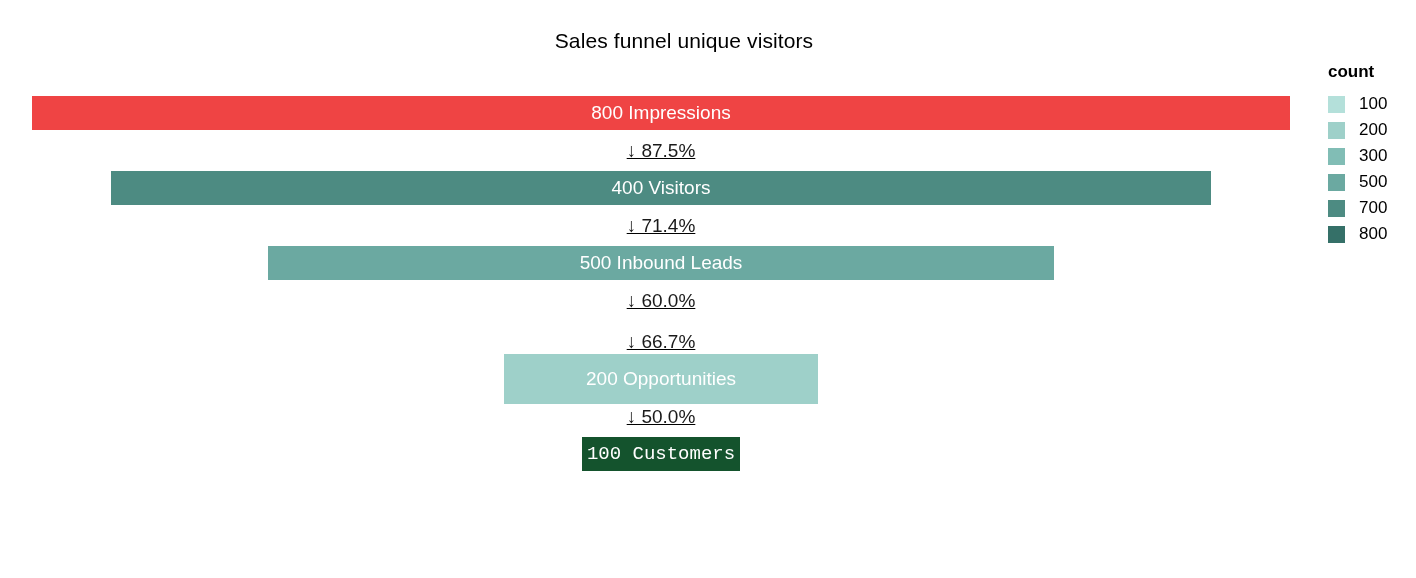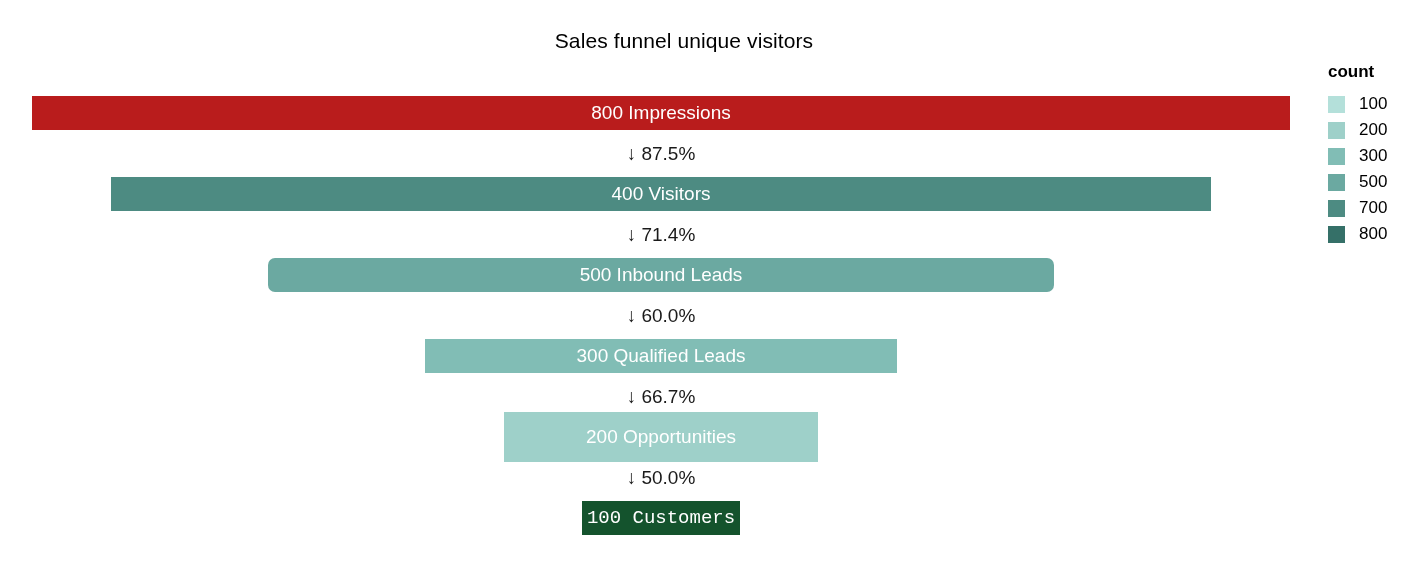--- a/index.html
+++ b/index.html
@@ -78,24 +78,25 @@
     top: 50%;
     transform: translate(-50%, -50%);
     white-space: nowrap;
     font-size: 19px;
     color: #ffffff;
     line-height: 22px;
   }
 
   .funnel-drop-row {
     width: 100%;
-    height: 47px;
+    height: 41px;
     display: flex;
     align-items: center;
     justify-content: center;
+    text-decoration: underline;
   }
 
   .funnel-drop-label {
     font-size: 19px;
     color: #1a1a1a;
     white-space: nowrap;
     line-height: 22px;
   }
 
   
@@ -141,47 +142,42 @@
 </head>
 <body>
 
 <div class="chart-root">
 
   <div class="chart-title">Sales funnel unique visitors</div>
 
   <div class="plot-area">
     <div class="funnel-stack" id="funnel-stack">
         <div class="funnel-bar-row">
-          <div class="funnel-bar" style="width: 1258px; height: 34px; background: #b91c1c;">
+          <div class="funnel-bar" style="width: 1258px; height: 34px; background: #ef4444;">
             <span class="funnel-bar-label" style="color: rgb(255, 255, 255);">800 Impressions</span>
           </div>
         </div>
         <div class="funnel-drop-row">
           <span class="funnel-drop-label" style="color: rgb(26, 26, 26);">↓ 87.5%</span>
         </div>
         <div class="funnel-bar-row">
           <div class="funnel-bar" style="width: 1100.75px; height: 34px; background: rgb(77, 139, 130);">
             <span class="funnel-bar-label" style="color: rgb(255, 255, 255);">400 Visitors</span>
           </div>
         </div>
         <div class="funnel-drop-row">
           <span class="funnel-drop-label" style="color: rgb(26, 26, 26);">↓ 71.4%</span>
         </div>
         <div class="funnel-bar-row">
-          <div class="funnel-bar" style="width: 786.25px; height: 34px; background: rgb(107, 169, 161); border-radius: 7px;">
+          <div class="funnel-bar" style="width: 786.25px; height: 34px; background: rgb(107, 169, 161);">
             <span class="funnel-bar-label" style="color: rgb(255, 255, 255);">500 Inbound Leads</span>
           </div>
         </div>
         <div class="funnel-drop-row">
           <span class="funnel-drop-label" style="color: rgb(26, 26, 26);">↓ 60.0%</span>
-        </div>
-        <div class="funnel-bar-row">
-          <div class="funnel-bar" style="width: 471.75px; height: 34px; background: rgb(129, 189, 181);">
-            <span class="funnel-bar-label" style="color: rgb(255, 255, 255);">300 Qualified Leads</span>
-          </div>
         </div>
         <div class="funnel-drop-row">
           <span class="funnel-drop-label" style="color: rgb(26, 26, 26);">↓ 66.7%</span>
         </div>
         <div class="funnel-bar-row">
           <div class="funnel-bar" style="width: 314.5px; height: 50px; background: rgb(158, 208, 201);">
             <span class="funnel-bar-label" style="color: rgb(255, 255, 255);">200 Opportunities</span>
           </div>
         </div>
         <div class="funnel-drop-row">

